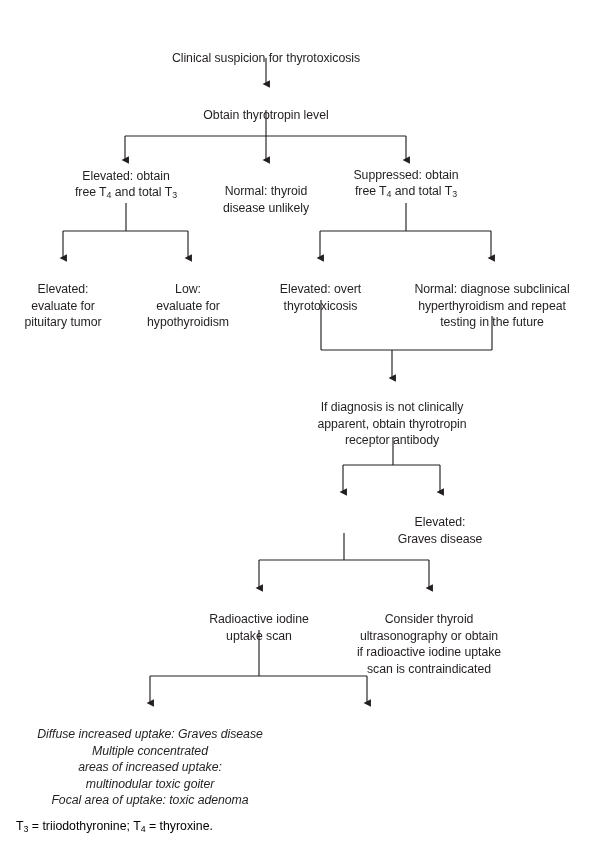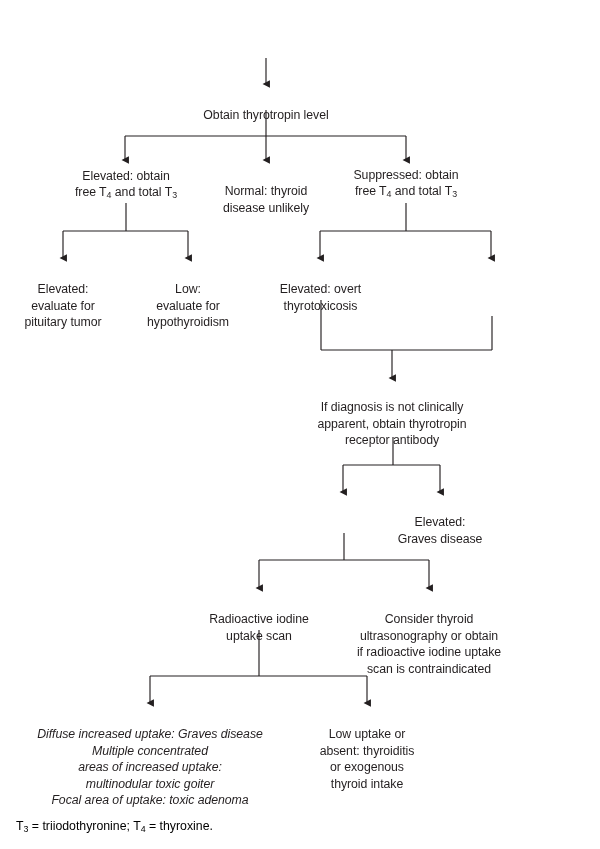--- a/index.html
+++ b/index.html
@@ -97,20 +97,23 @@
       <line x1="259" y1="560" x2="259" y2="588" marker-end="url(#arrow)"></line>
       <line x1="429" y1="560" x2="429" y2="588" marker-end="url(#arrow)"></line>
 
       <line x1="259" y1="630" x2="259" y2="676"></line>
       <line x1="150" y1="676" x2="367" y2="676"></line>
       <line x1="150" y1="676" x2="150" y2="703" marker-end="url(#arrow)"></line>
       <line x1="367" y1="676" x2="367" y2="703" marker-end="url(#arrow)"></line>
     </g>
   </svg>
 
+  <div class="node" style="left:116px; top:34px; width:300px;">
+    <span>Clinical suspicion for thyrotoxicosis</span>
+  </div>
 
   <div class="node" style="left:146px; top:91px; width:240px;">
     <span>Obtain thyrotropin level</span>
   </div>
 
   <div class="node" style="left:46px; top:168px; width:160px;">Elevated: obtain<br>free T<sub>4</sub> and total T<sub>3</sub></div>
 
   <div class="node" style="left:201px; top:167px; width:130px;">
     <span>Normal: thyroid
 disease unlikely</span>
@@ -128,20 +131,25 @@
     <span>Low:
 evaluate for
 hypothyroidism</span>
   </div>
 
   <div class="node" style="left:254px; top:265px; width:133px;">
     <span>Elevated: overt
 thyrotoxicosis</span>
   </div>
 
+  <div class="node" style="left:390px; top:265px; width:204px;">
+    <span>Normal: diagnose subclinical
+hyperthyroidism and repeat
+testing in the future</span>
+  </div>
 
   <div class="node" style="left:287px; top:383px; width:210px;">
     <span>If diagnosis is not clinically
 apparent, obtain thyrotropin
 receptor antibody</span>
   </div>
 
 
   <div class="node" style="left:385px; top:498px; width:110px;">
     <span>Elevated:
@@ -161,22 +169,16 @@
   </div>
 
   <div class="node left-block" style="left:8px; top:710px; width:284px;">
     <span>Diffuse increased uptake: Graves disease
 Multiple concentrated
 areas of increased uptake:
 multinodular toxic goiter
 Focal area of uptake: toxic adenoma</span>
   </div>
 
-  <div class="node" style="left:300px; top:710px; width:134px;">
-    <span>Low uptake or
-absent: thyroiditis
-or exogenous
-thyroid intake</span>
-  </div>
 
   <div class="footnote" style="left:16px; top:818px; width:420px;">T<sub>3</sub> = triiodothyronine; T<sub>4</sub> = thyroxine.</div>
 
 </div>
 
 </body></html>

